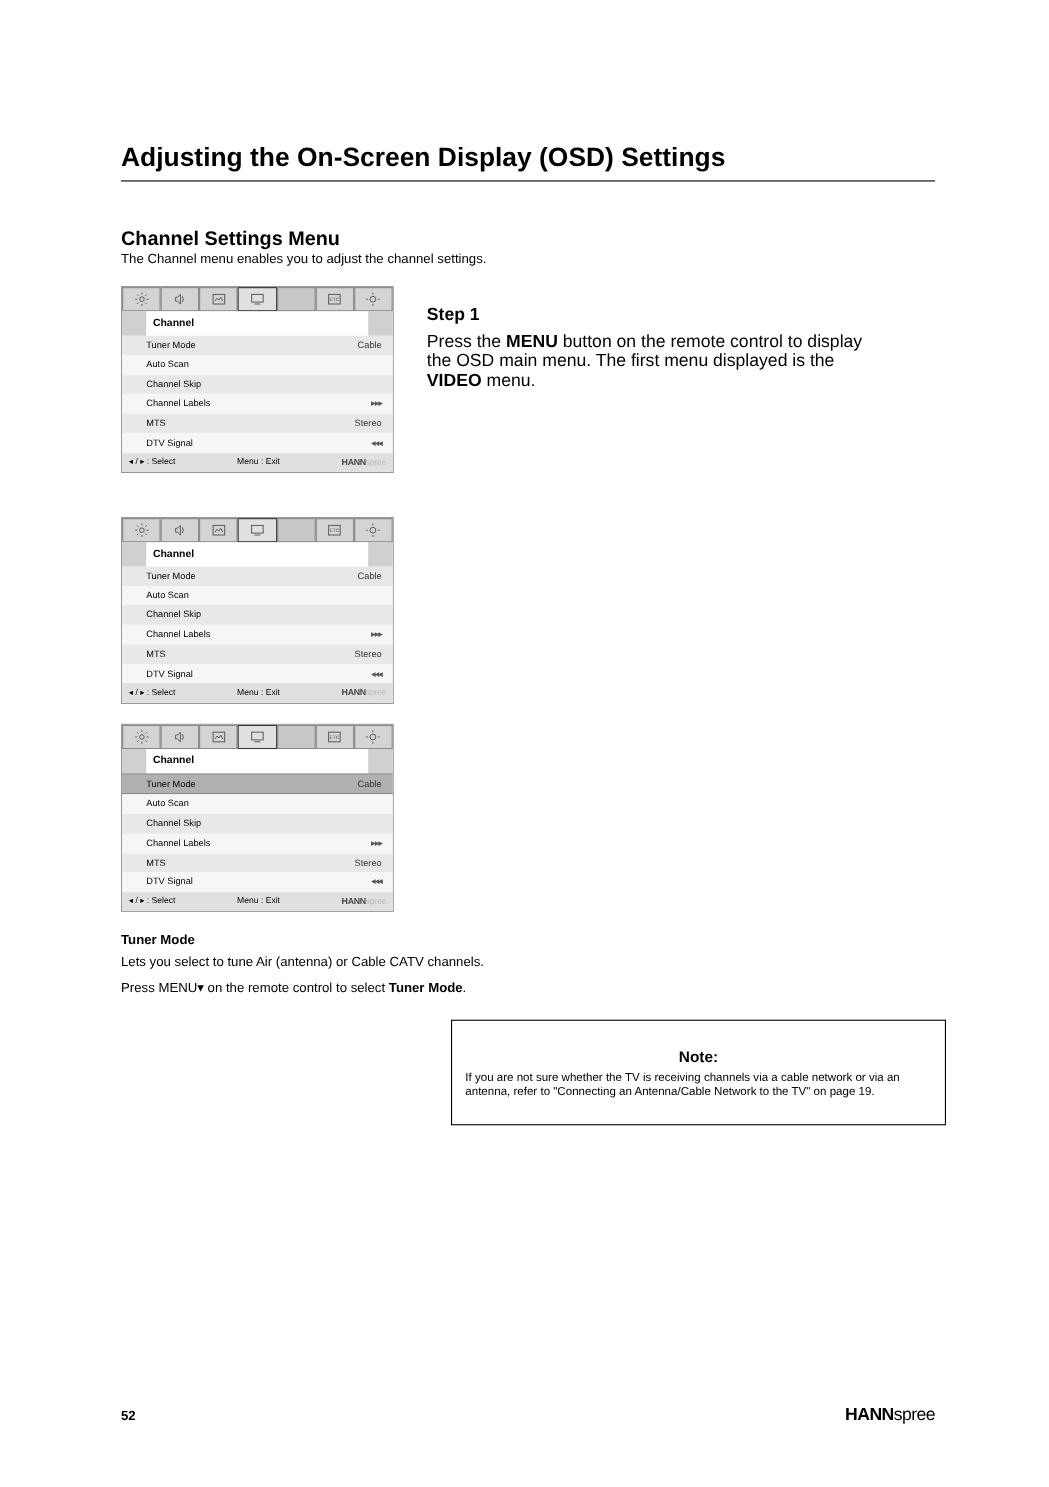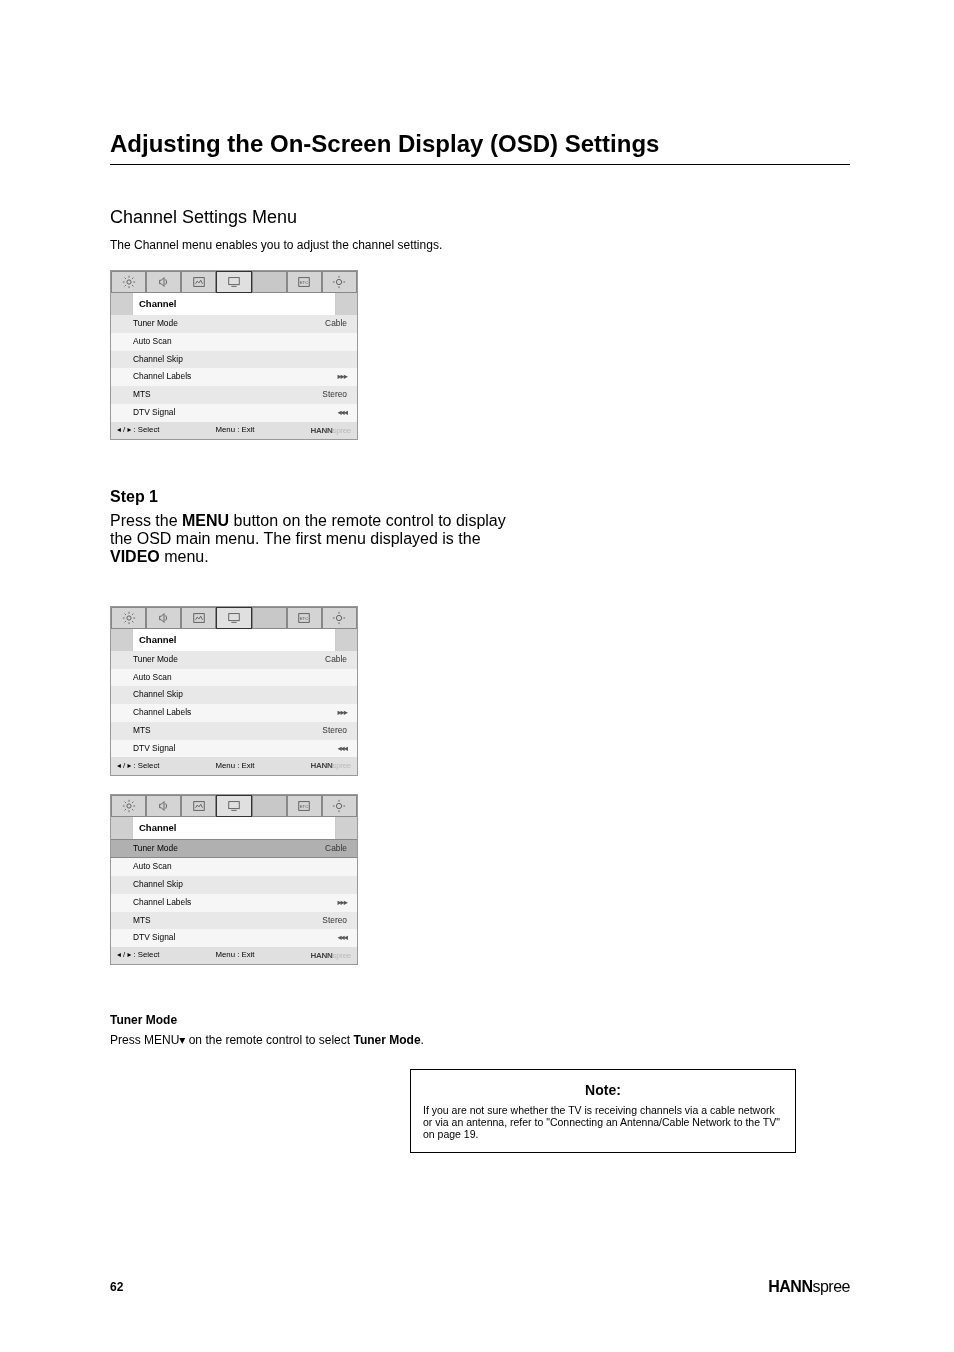--- a/index.html
+++ b/index.html
@@ -6,23 +6,23 @@
   body {
     width:954px; height:1352px; background:#fff;
     font-family:Arial,Helvetica,sans-serif;
     color:#000; position:relative;
   }
   .page {
     position:absolute; left:110px; top:130px; width:740px;
   }
   .title { font-size:24px; font-weight:bold; margin-bottom:6px; }
   .hr-main { border:none; border-top:1.5px solid #000; margin-bottom:42px; }
-  .section-head { font-size:18px; font-weight:normal; margin-bottom:10px; }
+  .section-head { font-size:18px; font-weight:bold; }
   .intro { font-size:12px; margin-bottom:18px; }
-  .row { display:flex; align-items:flex-start; gap:30px; margin-bottom:40px;flex-direction:column; }
+  .row { display:flex; align-items:flex-start; gap:30px; margin-bottom:40px; }
   .row.short { margin-bottom:18px; }
   .row .right-text { font-size:16px; width:420px; padding-top:18px; }
   .step-label { font-weight:bold; display:block; margin-bottom:6px; }
 
   .osd {
     width:248px; background:#fff; border:1px solid #999;
     font-size:8.4px; line-height:1.4;
   }
   .tabs { display:flex; background:#d4d4d4; }
   .tabs .tab {
@@ -63,22 +63,22 @@
   .hannspree { font-size:8px; letter-spacing:-0.3px; white-space:nowrap; }
   .hannspree .lite { color:#bbb; }
   .hannspree b { color:#444; font-weight:bold; }
 
   .bottom-block { margin-top:10px; }
   .bottom-block .lbl-line { font-size:12px; font-weight:bold; margin-bottom:6px; }
   .bottom-block .desc { font-size:12px; margin-bottom:10px; }
   .bottom-block .instr { font-size:12px; margin-bottom:6px; }
 
   .notebox {
-    border:1px solid #000; width:386px; margin-left:300px;
-    margin-top:22px; padding:12px 12px;
+    border:1px solid #000; width:450px; margin-left:300px;
+    margin-top:22px; padding:24px 12px;
   }
   .note-title { font-size:14px; font-weight:bold; text-align:center; margin-bottom:6px; }
   .note-body { font-size:10.5px; }
 
   .footer {
     position:absolute; left:110px; top:1278px; width:740px;
     display:flex; justify-content:space-between; align-items:center;
   }
   .footer .pg { font-size:12px; font-weight:bold; }
   .hanns-logo { font-size:16px; letter-spacing:-0.5px; }
@@ -371,29 +371,30 @@
           <span>◂ / ▸  : Select</span>
           <span>Menu : Exit</span>
           <span class="hannspree"><b>HANN</b><span class="lite">spree</span></span>
         </div>
       </div>
     <div style="width:420px"></div>
   </div>
 
   <div class="bottom-block">
     <div class="lbl-line">Tuner Mode</div>
+    <div class="desc">Lets you select to tune Air (antenna) or Cable CATV channels.</div>
     <div class="instr">
       <span>Press MENU▾ on the remote control to select </span><b>Tuner Mode</b><span>.</span>
     </div>
   </div>
 
   <div class="notebox">
     <div class="note-title">Note:</div>
     <div class="note-body">If you are not sure whether the TV is receiving channels via a cable network or via an antenna, refer to "Connecting an Antenna/Cable Network to the TV" on page 19.</div>
   </div>
 </div>
 
 <div class="footer">
-  <span class="pg">62</span>
+  <span class="pg">52</span>
   <span class="hanns-logo">
     <b>HANN</b><span class="light">spree</span>
   </span>
 </div>
 
 </body></html>

